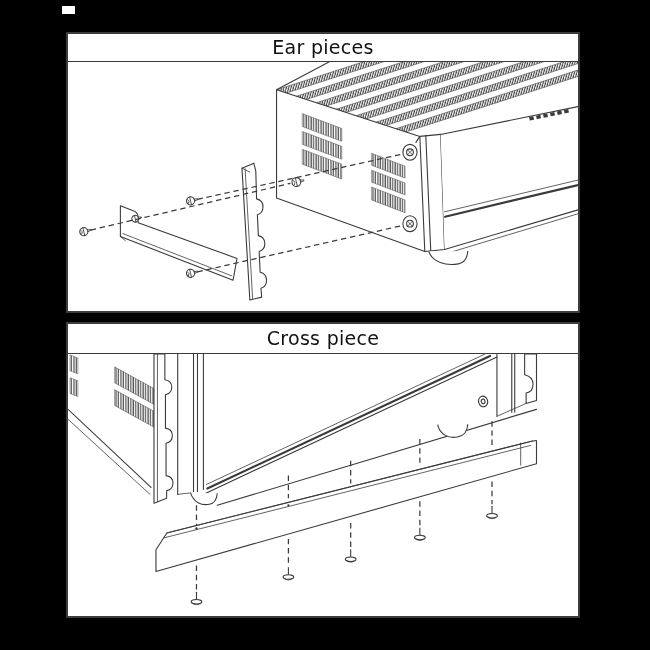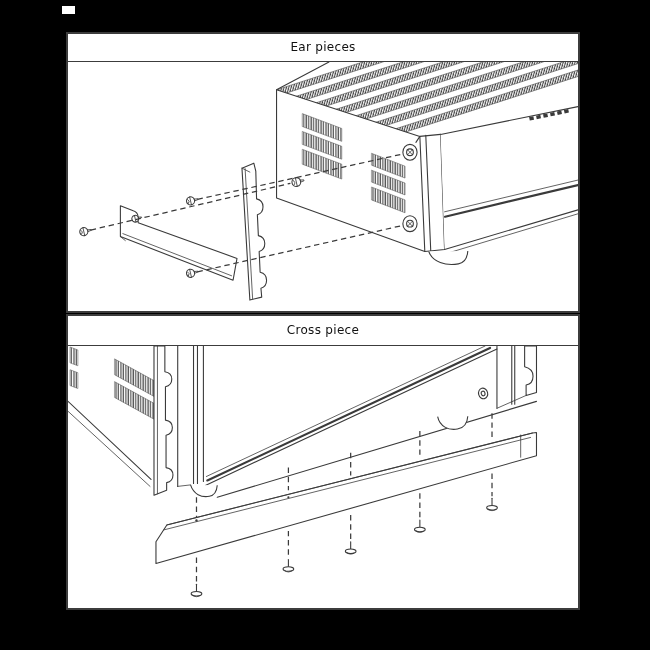--- a/index.html
+++ b/index.html
@@ -8,23 +8,23 @@
     --panel-border:#3c3c3c;
     --ink:#3a3a3a;
     --title-ink:#111111;
   }
   html,body{margin:0;padding:0;background:var(--bg);}
   body{width:650px;height:650px;position:relative;overflow:hidden;
        font-family:"DejaVu Sans","Liberation Sans",sans-serif;}
   .panel{position:absolute;left:66px;width:514px;background:var(--panel-bg);
          border:2px solid var(--panel-border);box-sizing:border-box;}
   .panel.top{top:32px;height:281px;}
-  .panel.bottom{top:314px;height:296px;}
+  .panel.bottom{top:322px;height:296px;}
   .panel-title{height:27px;line-height:27px;text-align:center;
-               font-size:12px;font-weight:500;color:var(--title-ink);
+               font-size:19px;font-weight:500;color:var(--title-ink);
                border-bottom:1.5px solid var(--panel-border);letter-spacing:.3px;}
   .panel.bottom .panel-title{height:29px;line-height:29px;}
   .diagram{display:block;width:100%;}
   .speck{position:absolute;left:62px;top:6px;width:13px;height:8px;background:#fff;}
   svg .ln{stroke:var(--ink);fill:none;stroke-width:1.1;stroke-linejoin:round;stroke-linecap:round;}
   svg .lnf{stroke:var(--ink);fill:var(--panel-bg);stroke-width:1.1;stroke-linejoin:round;}
   svg .thick{stroke-width:2.2;}
   svg .thin{stroke-width:.8;}
   svg .dash{stroke:var(--ink);fill:none;stroke-width:1.25;stroke-dasharray:5.5 3.8;stroke-linecap:butt;}
   svg .ink{fill:var(--ink);stroke:none;}

